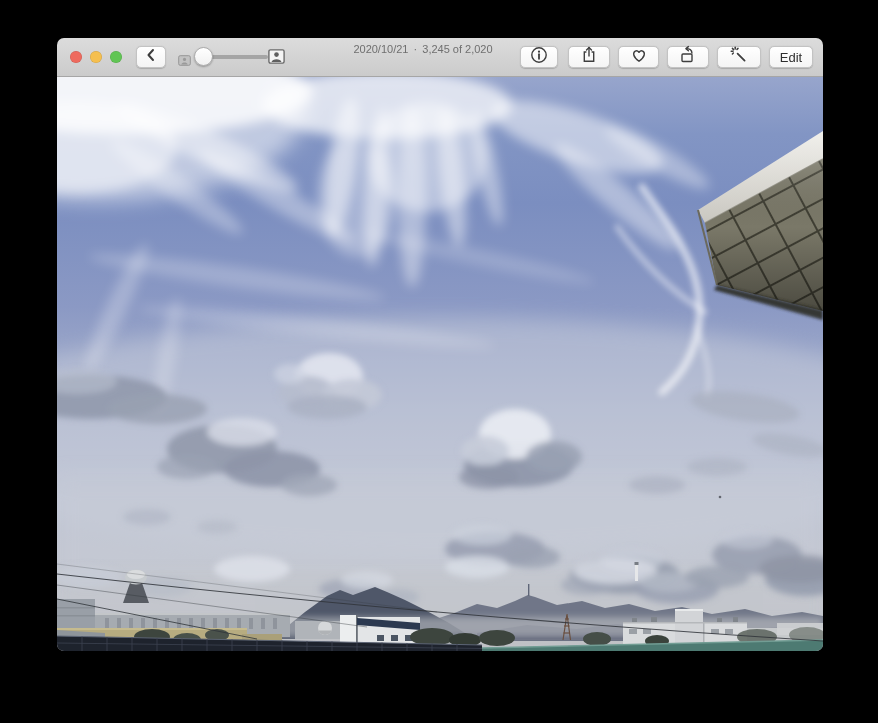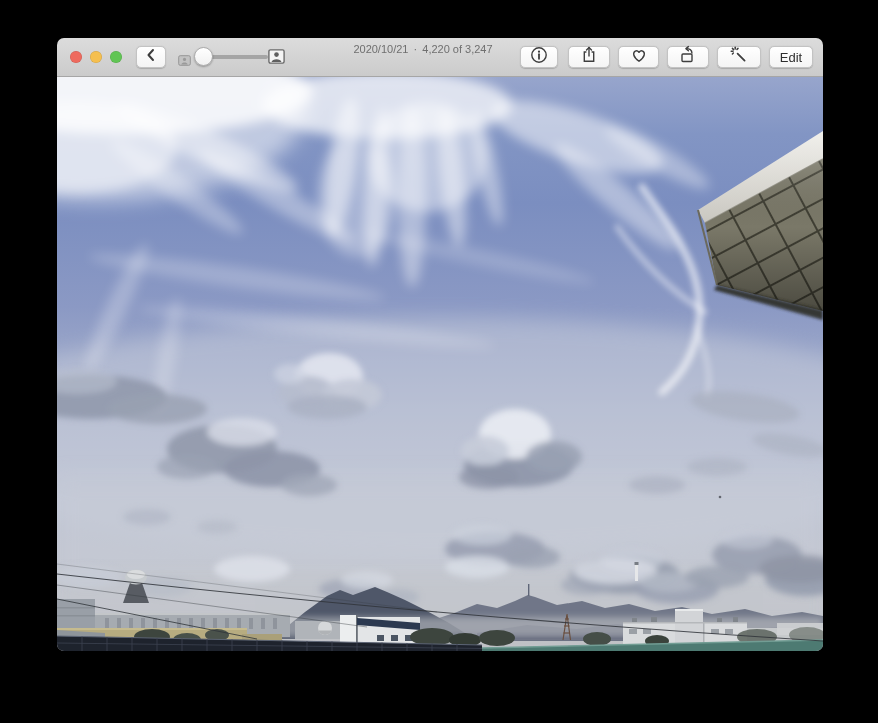--- a/index.html
+++ b/index.html
@@ -85,21 +85,21 @@
           <rect x=".9" y=".9" width="15.2" height="13.2" rx="1.5" fill="#f4f4f4" stroke="#6c6c6c" stroke-width="1.4"></rect>
           <circle cx="8.5" cy="5.6" r="2.3" fill="#5f5f5f"></circle>
           <path d="M3.6 13 C4.2 9.4 12.8 9.4 13.4 13 Z" fill="#5f5f5f"></path>
         </svg>
     </span>
 
     <div class="title-block">
       <div class="subtitle">
         <span>2020/10/21</span>
         <span>·</span>
-        <span>4,220 of 3,247</span>
+        <span>3,245 of 2,020</span>
       </div>
     </div>
 
     <div class="tb-btn btn-info">
       <span>
         <svg width="20" height="20" viewBox="0 0 20 20">
             <circle cx="10" cy="10" r="7.2" fill="none" stroke="#3e3e3e" stroke-width="1.4"></circle>
             <circle cx="10" cy="6.7" r="1.1" fill="#3e3e3e"></circle>
             <path d="M10 9.2 V13.8" stroke="#3e3e3e" stroke-width="1.8" stroke-linecap="round"></path>
           </svg>

